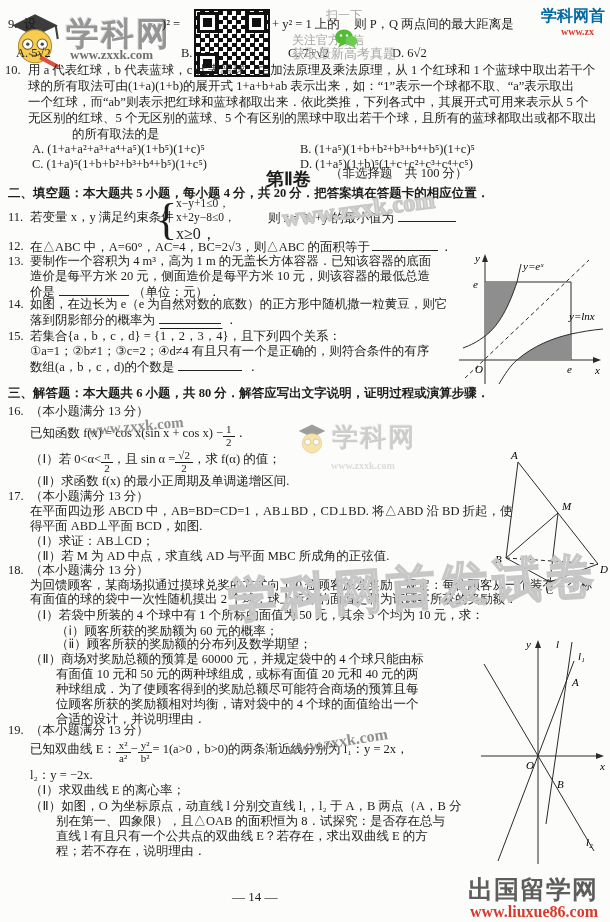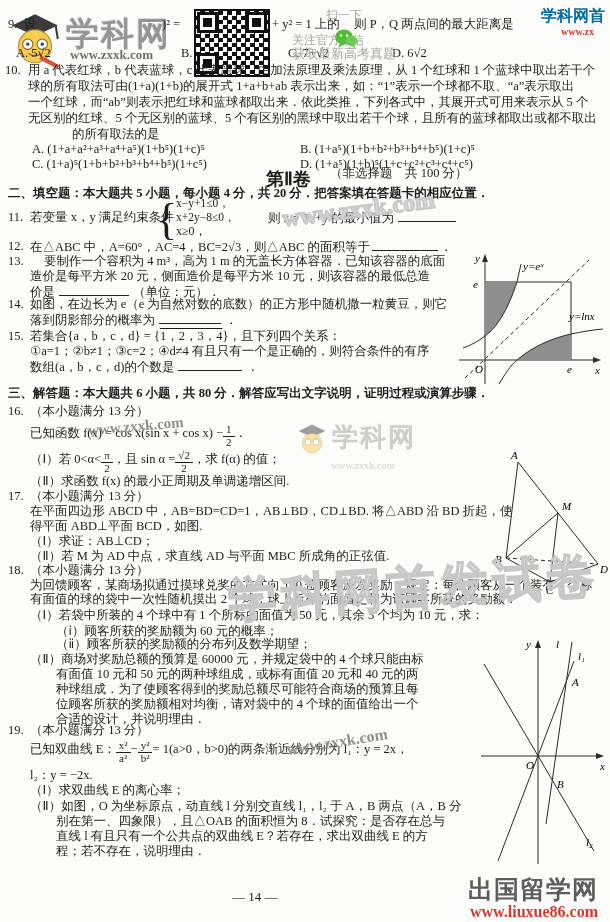--- a/index.html
+++ b/index.html
@@ -96,29 +96,29 @@
 
   <div class="line b" style="left:266px;top:168px;font-size:18px;">第Ⅱ卷</div>
   <div class="line" style="left:330px;top:166px;">（非选择题　共 100 分）</div>
   <div class="line b" style="left:8px;top:186px;">二、填空题：本大题共 5 小题，每小题 4 分，共 20 分．把答案填在答题卡的相应位置．</div>
 
   <div class="line" style="left:8px;top:210px;">11.</div>
   <div class="line" style="left:30px;top:210px;">若变量 x，y 满足约束条件</div>
   <div class="line" style="left:156px;top:192px;font-size:44px;font-weight:300;">{</div>
   <div class="line" style="left:176px;top:196px;font-size:11.5px;">x−y+1≤0，</div>
   <div class="line" style="left:176px;top:210px;font-size:11.5px;">x+2y−8≤0，</div>
-  <div class="line" style="left:176px;top:224px;font-size:12px;">x≥0，</div>
+  <div class="line" style="left:176px;top:224px;font-size:16px;">x≥0，</div>
   <div class="line" style="left:268px;top:210px;"><span>则 z = 3x+y 的最小值为</span><span class="blank" style="width:58px;margin-left:4px;"></span></div>
   <div class="wm outline-txt b" style="left:282px;top:196px;font-size:24px;transform:rotate(-7deg);color:#d6d6d6;">www.zxxk.com</div>
 
   <div class="line" style="left:8px;top:239px;">12.</div>
   <div class="line" style="left:30px;top:239px;"><span>在△ABC 中，A=60°，AC=4，BC=2√3，则△ABC 的面积等于</span><span class="blank" style="width:66px;margin:0 2px;"></span><span>．</span></div>
 
   <div class="line" style="left:8px;top:254px;">13.</div>
-  <div class="line" style="left:30px;top:254px;margin-left:14px;">要制作一个容积为 4 m³，高为 1 m 的无盖长方体容器．已知该容器的底面</div>
+  <div class="line" style="left:30px;top:254px;">要制作一个容积为 4 m³，高为 1 m 的无盖长方体容器．已知该容器的底面</div>
   <div class="line" style="left:30px;top:269px;">造价是每平方米 20 元，侧面造价是每平方米 10 元，则该容器的最低总造</div>
   <div class="line" style="left:30px;top:284px;"><span>价是</span><span class="blank" style="width:70px;margin:0 4px;"></span><span>（单位：元）．</span></div>
 
   <div class="line" style="left:8px;top:297px;">14.</div>
   <div class="line" style="left:30px;top:297px;">如图，在边长为 e（e 为自然对数的底数）的正方形中随机撒一粒黄豆，则它</div>
   <div class="line" style="left:30px;top:312px;"><span>落到阴影部分的概率为</span><span class="blank" style="width:62px;margin:0 4px;"></span><span>．</span></div>
 
   <div class="line" style="left:8px;top:329px;">15.</div>
   <div class="line" style="left:30px;top:329px;"><span>若集合{a，b，c，d} = {</span><span class="ov">1，2，3，4</span><span>}，且下列四个关系：</span></div>
   <div class="line" style="left:30px;top:344px;">①a=1；②b≠1；③c=2；④d≠4 有且只有一个是正确的，则符合条件的有序</div>

